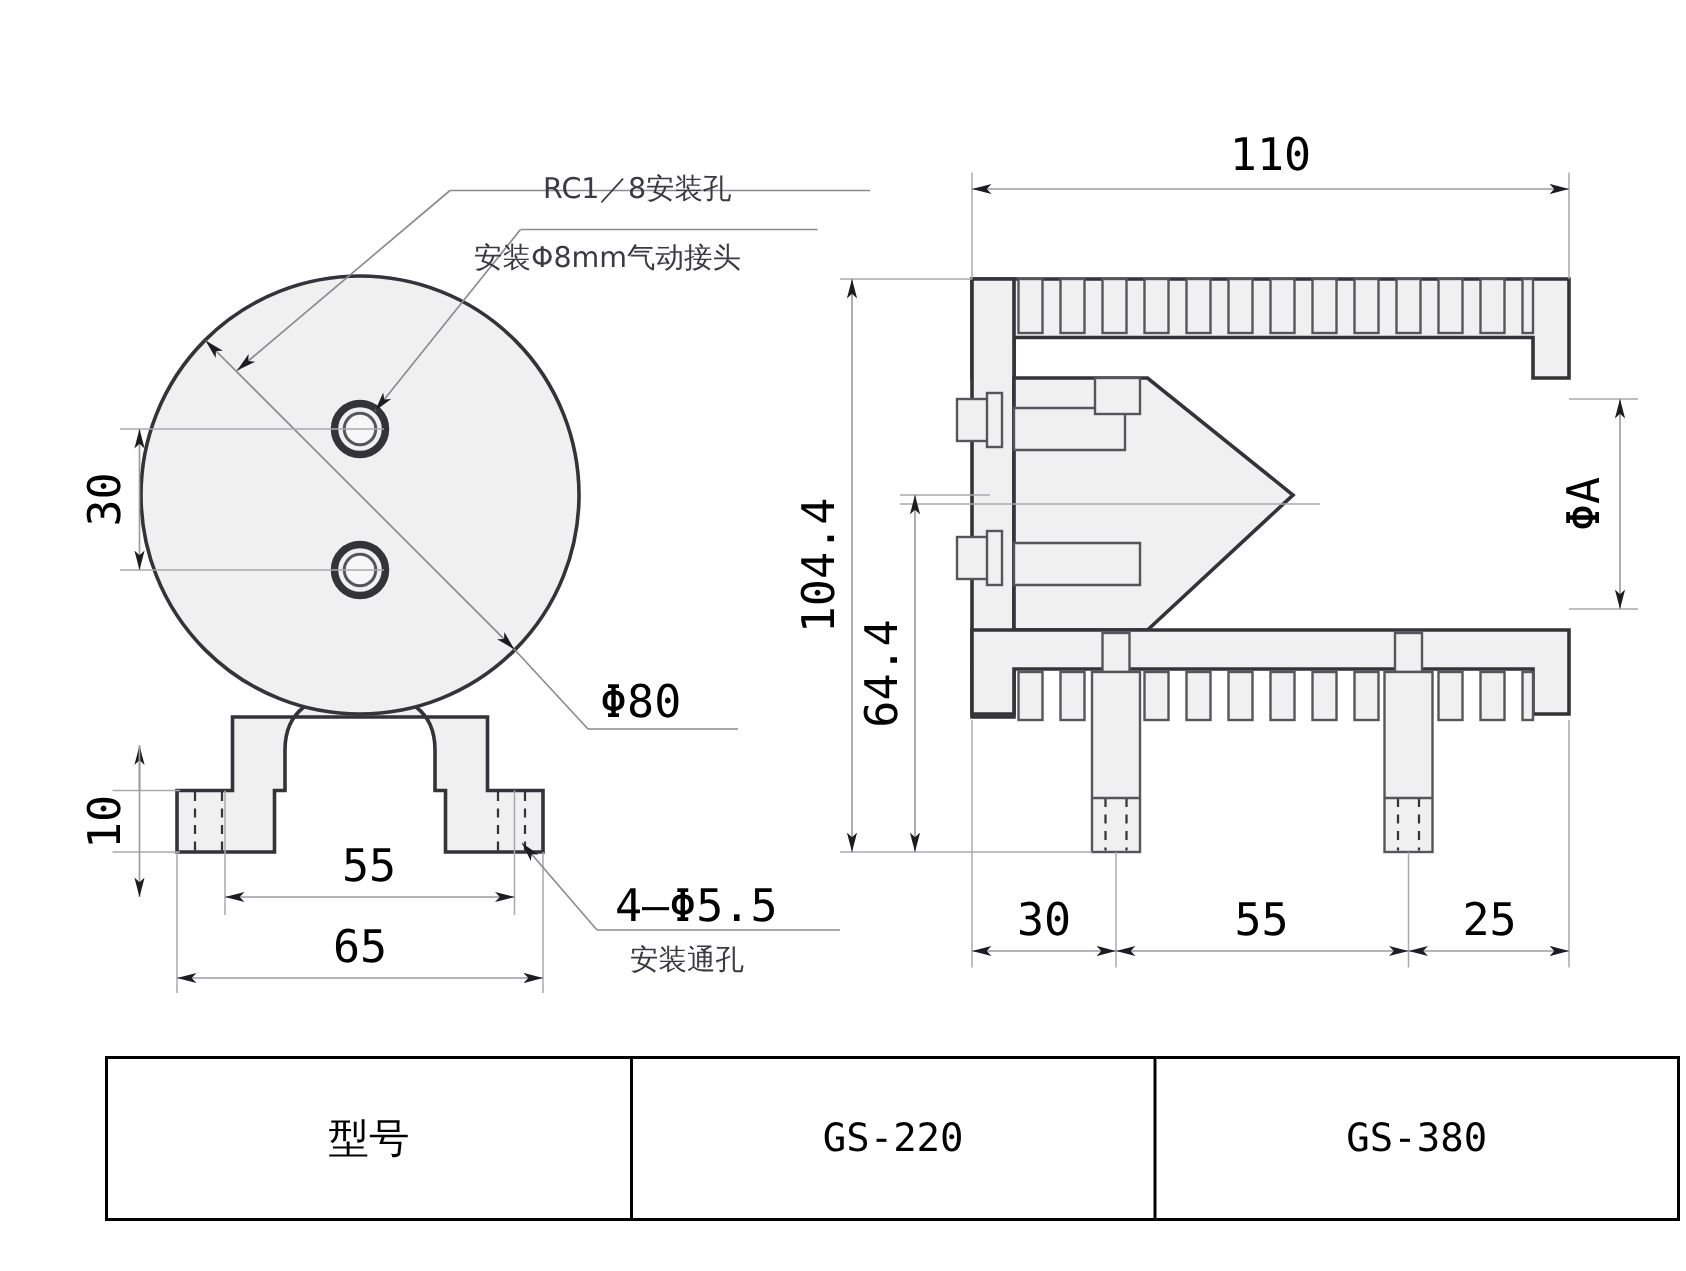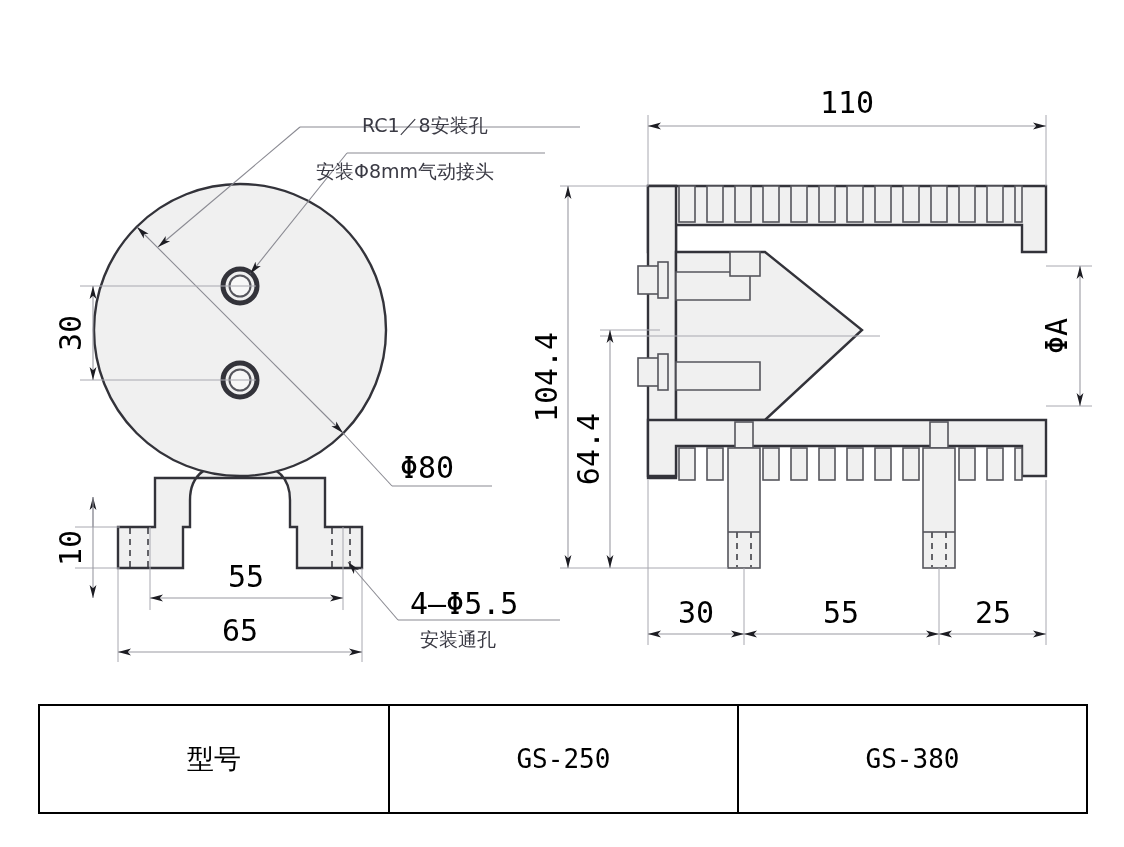--- a/index.html
+++ b/index.html
@@ -34,20 +34,21 @@
     left: 38px;
     top: 704px;
     width: 1050px;
     height: 110px;
   }
   table.spec-table {
     border-collapse: collapse;
     width: 100%;
     height: 100%;
     table-layout: fixed;
+    margin-left: 32px;
   }
   table.spec-table td {
     border: 2.5px solid #000000;
     text-align: center;
     vertical-align: middle;
     color: #000000;
     font-size: 27px;
     font-family: "Liberation Sans", "DejaVu Sans", sans-serif;
     padding: 0;
   }
@@ -321,20 +322,20 @@
       <text class="dim-txt" x="841" y="623" text-anchor="middle">55</text>
       <text class="dim-txt" x="993" y="623" text-anchor="middle">25</text>
     </g>
   </svg>
 
   <div class="spec-table-wrap">
     <table class="spec-table">
       <tbody>
         <tr>
           <td class="label-cell">型号</td>
-          <td class="mono">GS-250</td>
+          <td class="mono">GS-220</td>
           <td class="mono">GS-380</td>
         </tr>
       </tbody>
     </table>
   </div>
 
 </div>
 
 </body></html>

